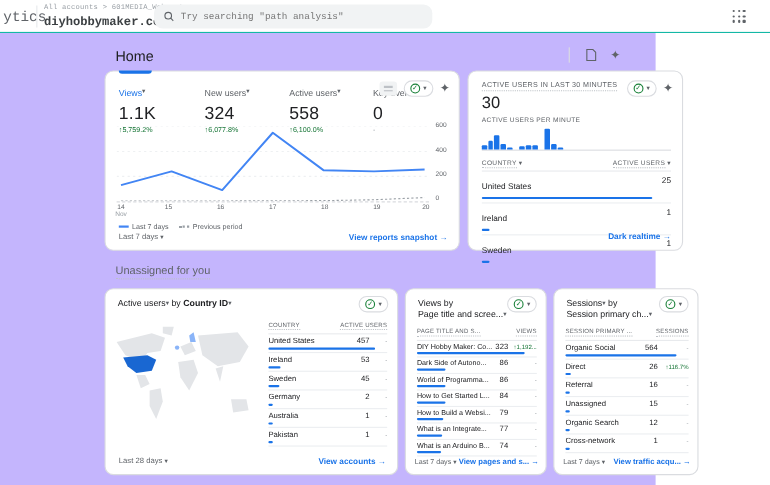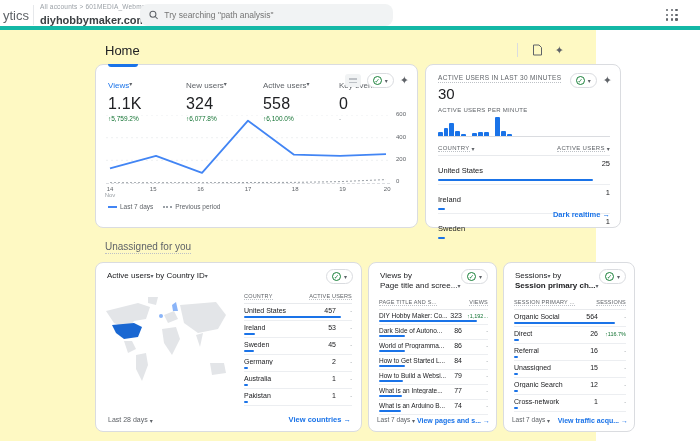--- a/index.html
+++ b/index.html
@@ -1,34 +1,34 @@
 <!DOCTYPE html>
 <html><head>
 <meta charset="utf-8">
 <style>
   * { margin:0; padding:0; box-sizing:border-box; }
   html,body { width:700px; height:441px; }
   body { font-family:"Liberation Sans","DejaVu Sans",sans-serif; background:#fff; color:#202124; }
   .stage { position:relative; width:700px; height:441px; overflow:hidden; background:#fff; }
 
   
-  .topbar { position:absolute; left:0; top:0; width:700px; height:30px; background:#fff; border-bottom:4px solid #14b8a6; z-index:5; }
+  .topbar { position:absolute; left:0; top:0; width:700px; height:30px; background:#fff; border-bottom:1px solid #14b8a6; z-index:5;font-family:Liberation Mono, monospace; }
   .logo { position:absolute; left:3px; top:8px; font-size:13px; color:#5f6368; }
   .topdiv { position:absolute; left:33px; top:5px; height:20px; border-left:1px solid #e6e8eb; }
   .acct { position:absolute; left:40px; top:3px; }
   .acct-path { display:block; font-size:6.5px; color:#9aa0a6; letter-spacing:.2px; }
   .prop { font-size:11px; color:#3c4043; font-weight:bold; }
   .caret { font-size:6px; color:#5f6368; font-style:normal; vertical-align:middle; }
   .search { position:absolute; left:140px; top:4px; width:253px; height:22px; background:#f1f3f4; border-radius:8px; display:flex; align-items:center; gap:6px; padding:0 9px; }
   .search input { border:none; background:transparent; outline:none; font-size:8.5px; color:#5f6368; width:100%; font-family:inherit; }
   .apps { position:absolute; right:22px; top:9px; width:12px; height:12px; display:grid; grid-template-columns:repeat(3,1fr); gap:2px; cursor:pointer; }
   .apps i { width:2.2px; height:2.2px; background:#5f6368; border-radius:1px; }
 
   
-  .main { position:absolute; left:0; top:30px; width:596px; height:411px; background:#fef9c3; }
+  .main { position:absolute; left:0; top:30px; width:596px; height:411px; background:#c4b5fd; }
   .page-title { position:absolute; left:105px; top:13px; font-size:13px; color:#202124; }
   .hdr-icons { position:absolute; right:32px; top:13px; display:flex; align-items:center; gap:12px; }
   .hdr-sep { border-left:1px solid #dadce0; height:14px; margin-right:2px; }
   .spark { color:#5f6368; font-size:11px; font-style:normal; cursor:pointer; }
 
   
   .card { position:absolute; background:#fff; border:1px solid #dadce0; border-radius:8px; }
   .card-foot { position:absolute; left:12px; right:10px; bottom:7px; display:flex; justify-content:space-between; align-items:center; }
   .period { font-size:7px; color:#5f6368; }
   .viewlink { font-size:7.5px; font-weight:bold; color:#1a73e8; cursor:pointer; white-space:nowrap; }
@@ -217,20 +217,24 @@
         <span class="xl2">16</span>
         <span class="xl3">17</span>
         <span class="xl4">18</span>
         <span class="xl5">19</span>
         <span class="xl6">20</span>
       </div>
       <div class="legend">
         <span><i class="lg-line"></i><b style="font-weight:normal">Last 7 days</b></span>
         <span><i class="lg-dash"></i><b style="font-weight:normal">Previous period</b></span>
       </div>
+      <div class="card-foot">
+        <span class="period"><b style="font-weight:normal">Last 7 days</b> <i class="caret">▾</i></span>
+        <span class="viewlink"><b style="font-weight:inherit">View reports snapshot</b> <i class="arrow">→</i></span>
+      </div>
     </div>
 
     <div class="card rt">
       <span class="rt-title">ACTIVE USERS IN LAST 30 MINUTES</span>
       <div class="card-icons">
         <span class="pill">
             <i class="chk">✓</i>
             <i class="caret">▾</i>
           </span>
         <i class="spark">✦</i>
@@ -292,21 +296,21 @@
       </div>
       <span class="viewlink rt-link"><b style="font-weight:inherit">Dark realtime</b> <i class="arrow">→</i></span>
     </div>
 
     <span class="sugg-title">Unassigned for you</span>
 
     <div class="card sg sgA">
       <div class="sg-head">
         <span><b style="font-weight:normal">Active users</b><i class="caret">▾</i></span>
         <b style="font-weight:normal">by</b>
-        <span><b style="font-weight:normal">Country ID</b><i class="caret">▾</i></span>
+        <span><b style="font-weight:bold">Country ID</b><i class="caret">▾</i></span>
       </div>
       <span class="pill sg-pill">
           <i class="chk">✓</i>
           <i class="caret">▾</i>
         </span>
 
       <svg class="mapwrap" viewBox="0 0 142 120">
         <path d="M8 22 L40 14 L52 18 L48 30 L36 32 L30 40 L16 34 Z" fill="#e3e5e8"></path>
         <path d="M50 8 L60 8 L58 16 L50 14 Z" fill="#e3e5e8"></path>
         <path d="M14 36 L36 34 L44 38 L40 48 L26 50 L18 44 Z" fill="#1967d2"></path>
@@ -359,21 +363,21 @@
         <div class="trow">
           <span class="tname">Pakistan</span>
           <span class="tval">1</span>
           <span class="ttrend">-</span>
           <i class="rowbar" style="width: 4%;"></i>
         </div>
       </div>
 
       <div class="card-foot">
         <span class="period"><b style="font-weight:normal">Last 28 days</b> <i class="caret">▾</i></span>
-        <span class="viewlink"><b style="font-weight:inherit">View countries</b> <i class="arrow">→</i></span>
+        <span class="viewlink"><b style="font-weight:inherit">View accounts</b> <i class="arrow">→</i></span>
       </div>
     </div>
 
     <div class="card sg sgB">
       <div class="sg-head">
         <span><b style="font-weight:normal">Views</b></span>
         <b style="font-weight:normal">by</b><br>
         <span><b style="font-weight:normal">Page title and scree...</b><i class="caret">▾</i></span>
       </div>
       <span class="pill sg-pill">
@@ -433,21 +437,21 @@
       <div class="card-foot foot-tight">
         <span class="period" style="font-size:6.5px"><b style="font-weight:normal">Last 7 days</b> <i class="caret">▾</i></span>
         <span class="viewlink" style="font-size:7px"><b style="font-weight:inherit">View pages and s...</b> <i class="arrow">→</i></span>
       </div>
     </div>
 
     <div class="card sg sgC">
       <div class="sg-head">
         <span><b style="font-weight:normal">Sessions</b><i class="caret">▾</i></span>
         <b style="font-weight:normal">by</b><br>
-        <span><b style="font-weight:bold">Session primary ch...</b><i class="caret">▾</i></span>
+        <span><b style="font-weight:normal">Session primary ch...</b><i class="caret">▾</i></span>
       </div>
       <span class="pill sg-pill">
           <i class="chk">✓</i>
           <i class="caret">▾</i>
         </span>
 
       <div class="tblC">
         <div class="tcols">
           <b>SESSION PRIMARY ...</b>
           <b>SESSIONS</b>

